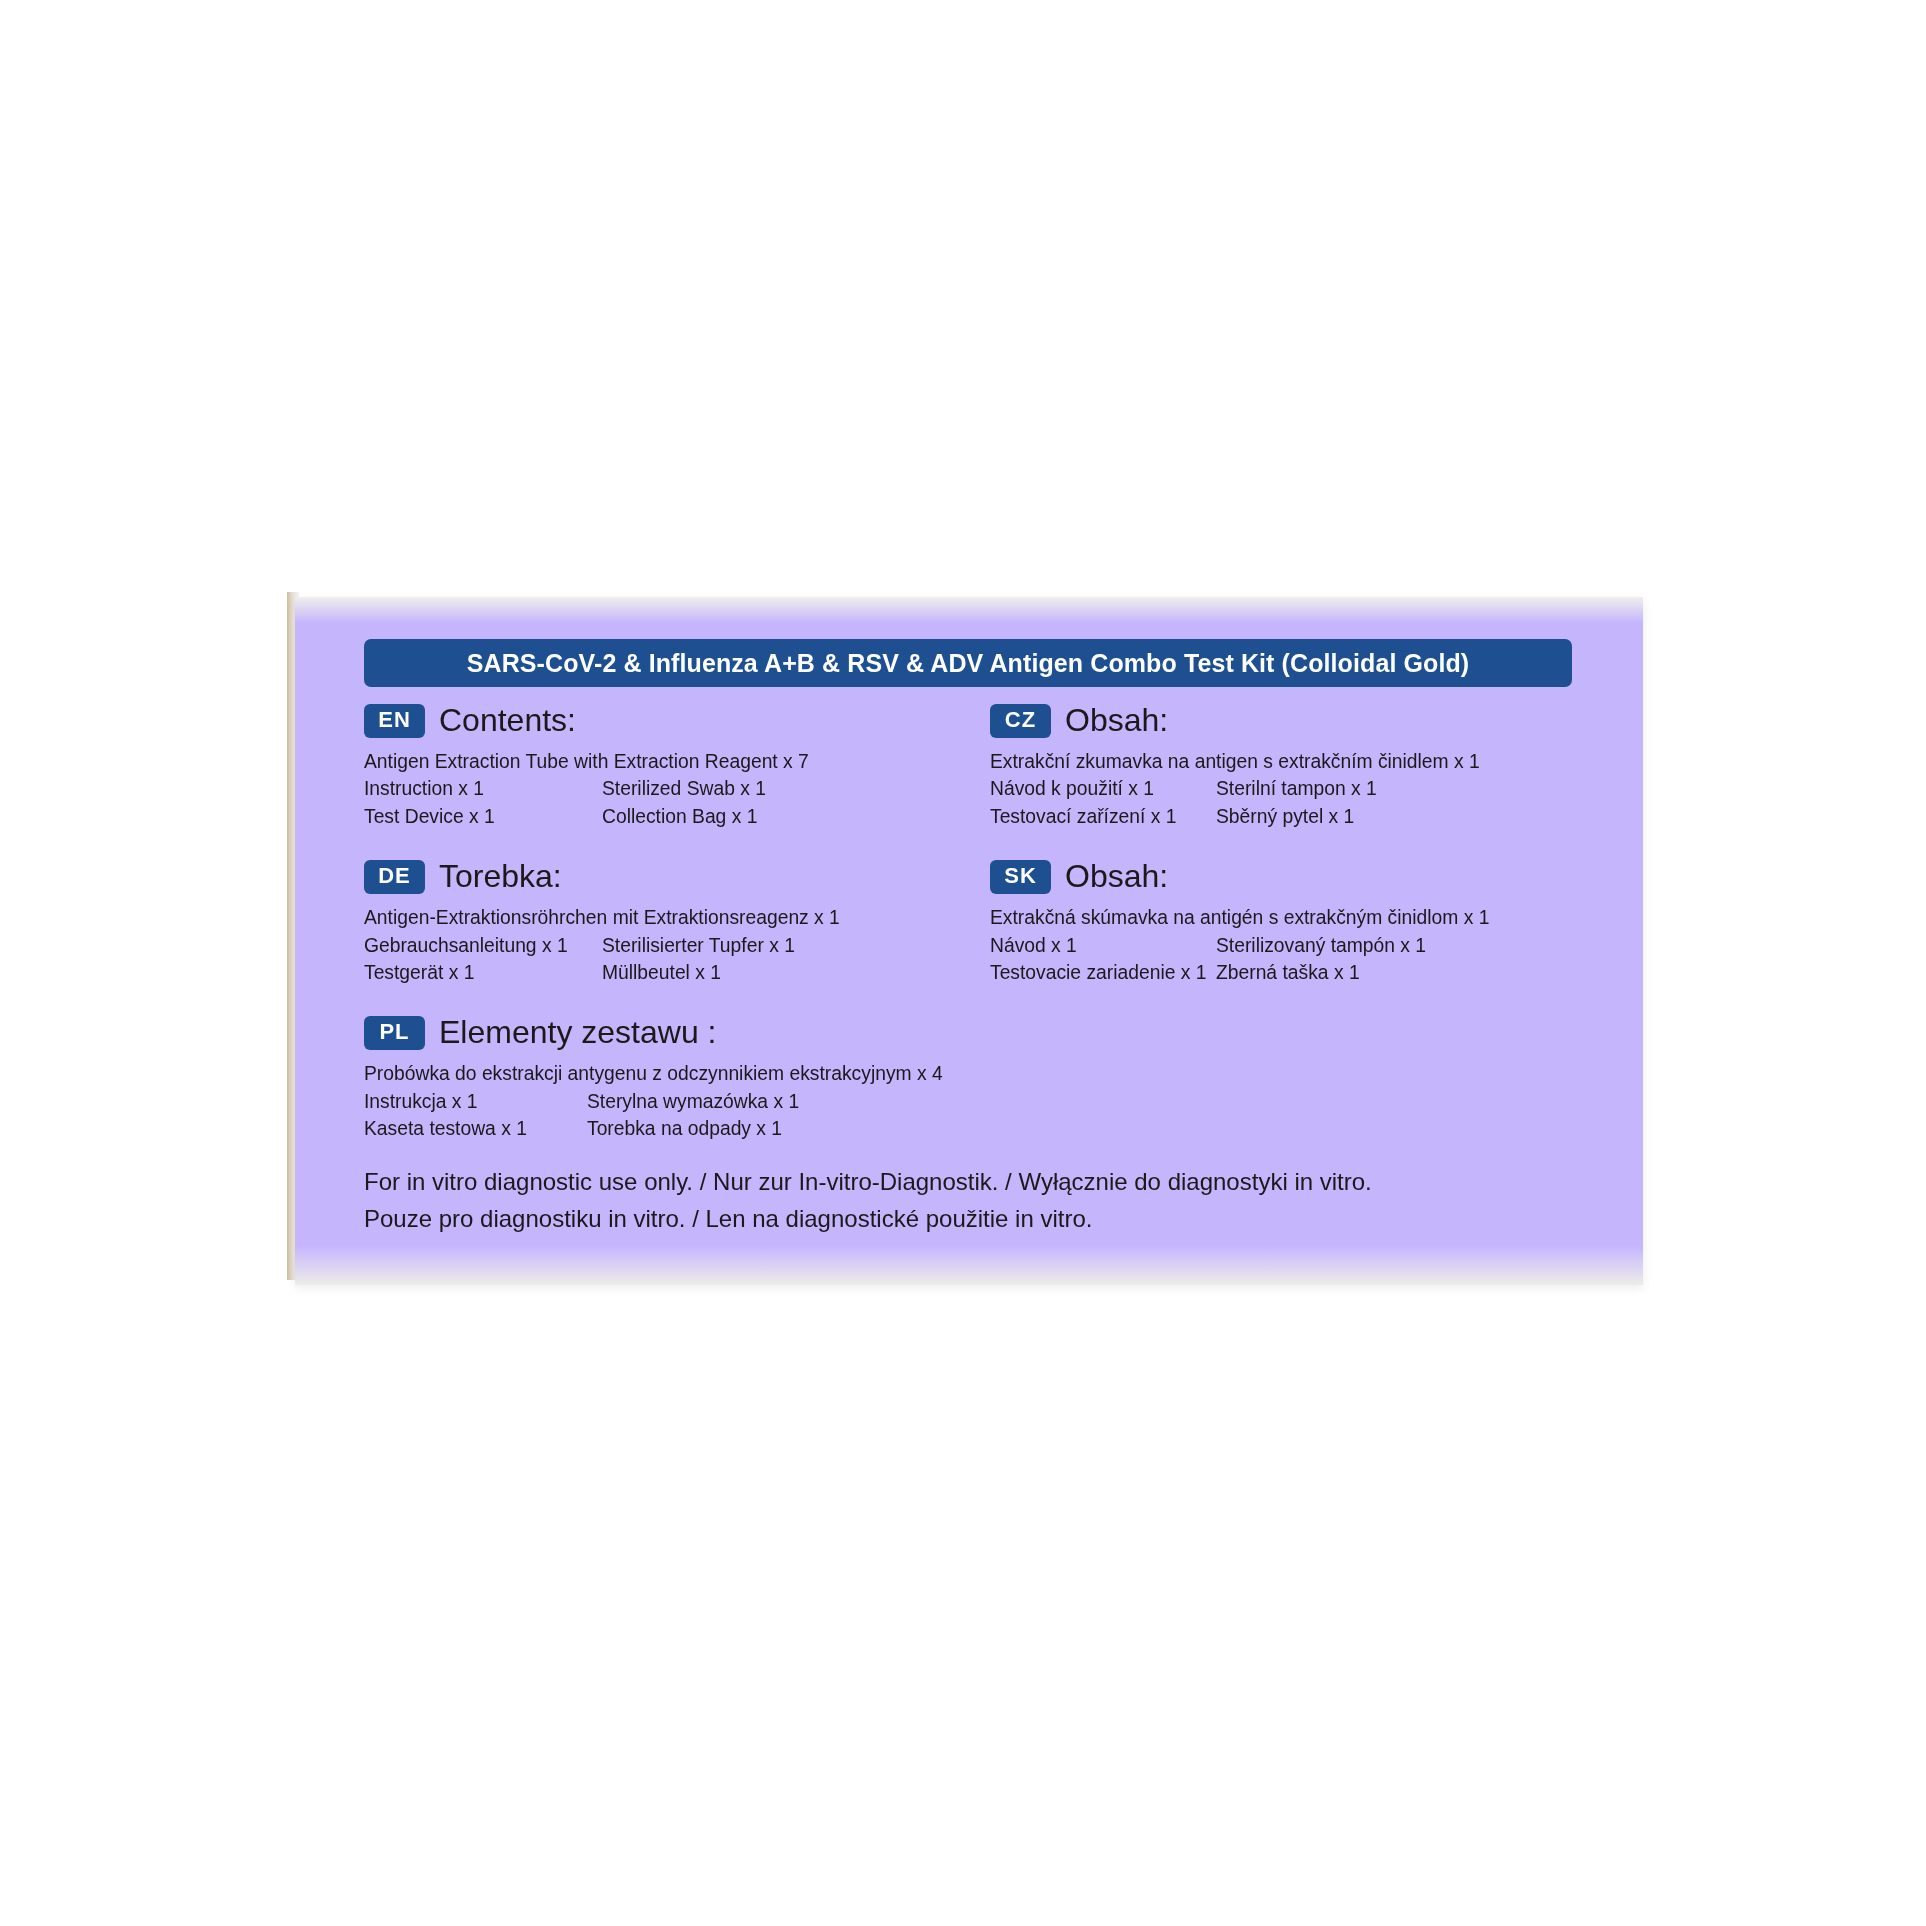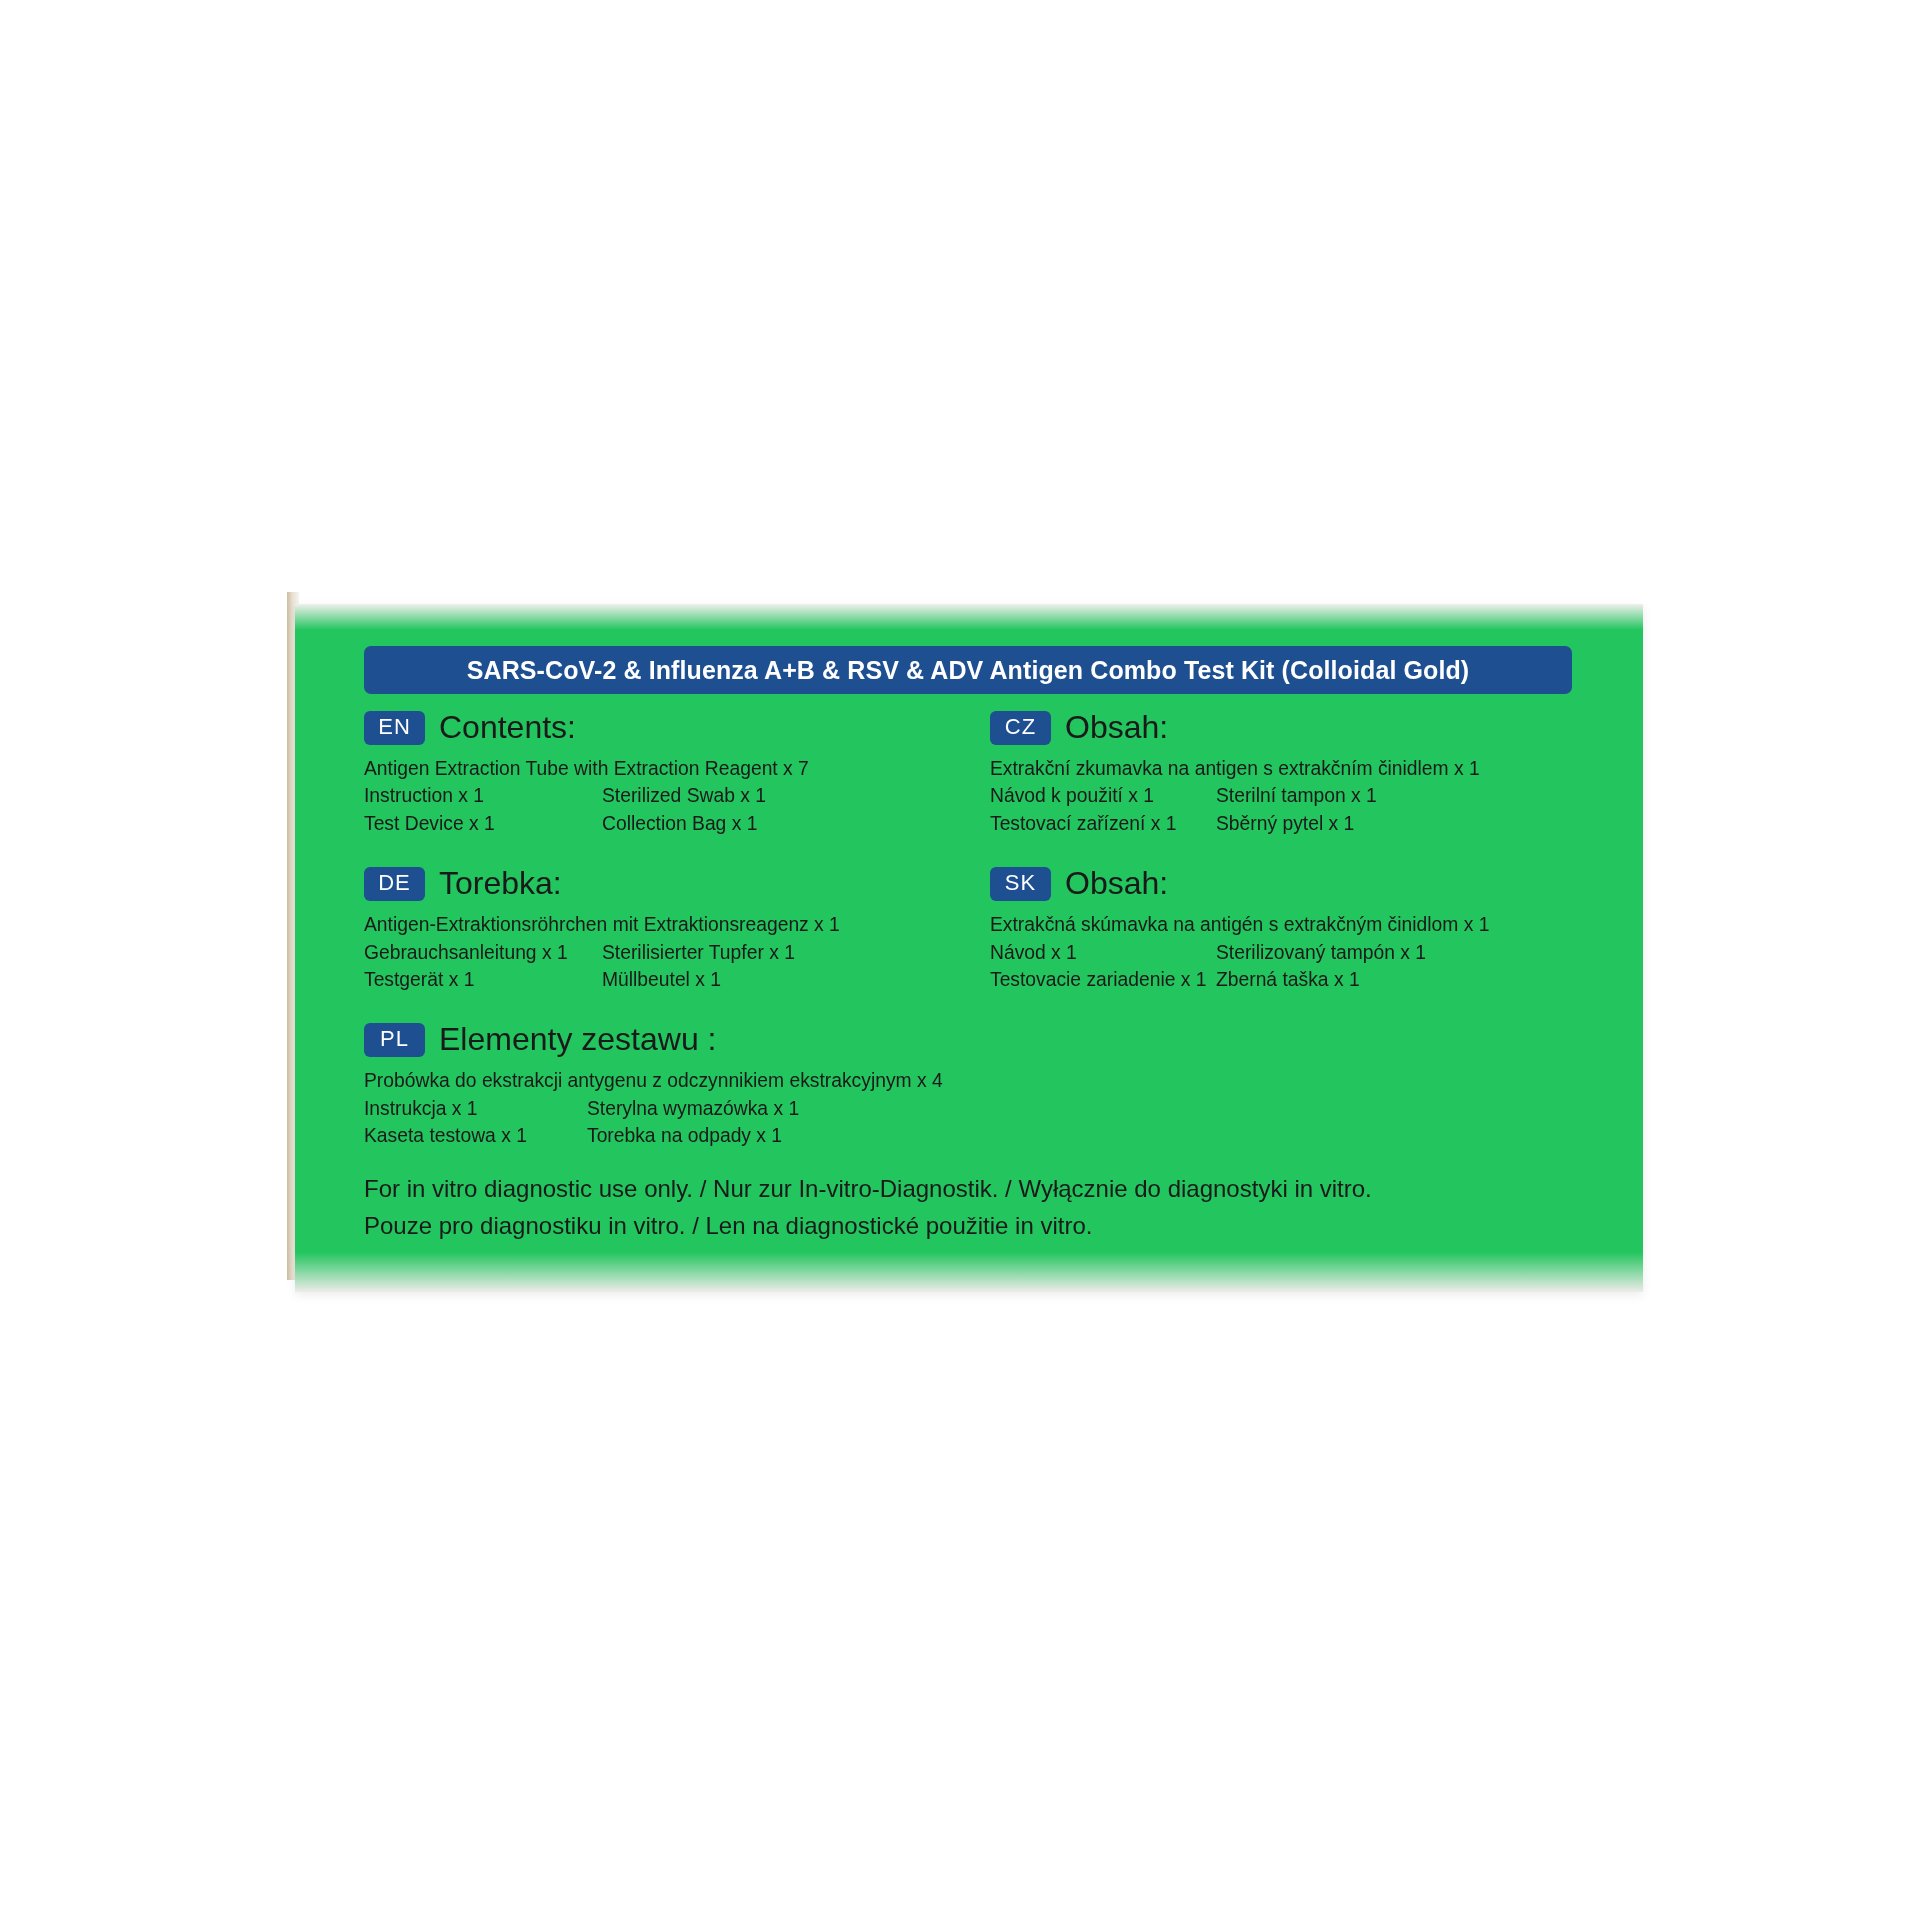--- a/index.html
+++ b/index.html
@@ -29,24 +29,24 @@
     left: 0;
     top: 0;
     width: 12px;
     height: 100%;
     background: linear-gradient(to right, #cdbda0 0%, #e8e0d2 45%, #f6f4f0 100%);
   }
 
   .box-face {
     position: absolute;
     left: 8px;
-    top: 12px;
+    top: 5px;
     width: 1348px;
     height: 688px;
-    background: #22c55e;
+    background: #c4b5fd;
     box-shadow: 0 3px 10px rgba(0,0,0,0.08);
   }
 
   
   .box-face::before {
     content: "";
     position: absolute;
     left: 0; top: 0; right: 0;
     height: 26px;
     background: linear-gradient(to bottom, #f0efec, rgba(255,255,255,0));
@@ -108,21 +108,21 @@
     margin-bottom: 9px;
   }
   .lang-tag {
     display: inline-block;
     min-width: 61px;
     padding: 3px 0 5px 0;
     text-align: center;
     background: #1d4f91;
     color: #ffffff;
     font-size: 22px;
-    font-weight: normal;
+    font-weight: bold;
     border-radius: 6px;
     letter-spacing: 1px;
   }
   .lang-label {
     font-size: 32px;
     color: #1a1a1a;
   }
 
   .item-full {
     font-size: 19.3px;

